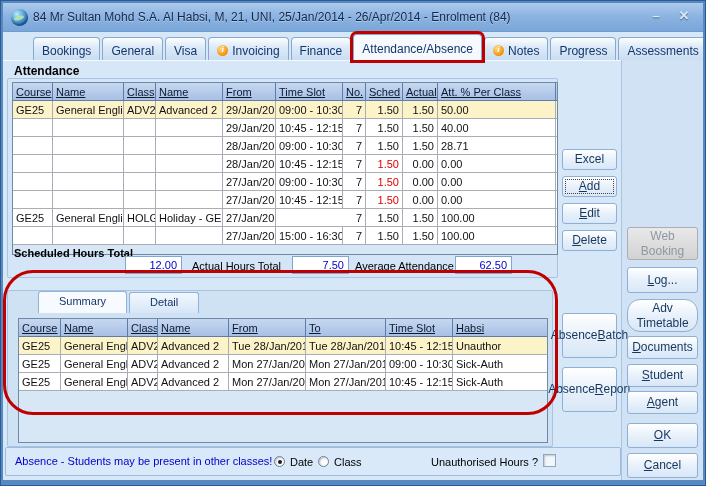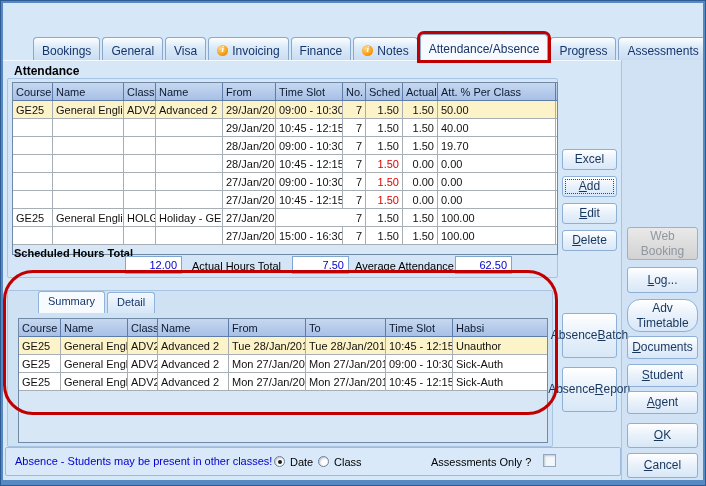--- a/index.html
+++ b/index.html
@@ -42,34 +42,34 @@
   .right-panel { position:absolute; left:618px; top:57px; width:82px; height:420px;
     background:#d0e2f4; border-left:1px solid #aac4e0; }
   
   .groupbox { position:absolute; border:1px solid #a9c4e2; background:#d3e5f6; border-radius:2px; }
   .lbl { position:absolute; font-size:12px; font-weight:bold; color:#000; white-space:nowrap; z-index:3; }
   
   .grid { position:absolute; background:#d8e7f6; border:1px solid #708aa5; overflow:hidden; font-size:11px; }
   .g-hdr { display:flex; height:18px; background:linear-gradient(180deg,#c6d8f0,#a8c0e6);
     border-bottom:1px solid #5e7ca8; }
   .g-hc { border-right:1px solid #5e7ca8; padding:3px 0 0 3px; color:#0c1a30;
-    white-space:nowrap; overflow:hidden; flex:none; }
+    white-space:nowrap; overflow:hidden; flex:none;text-decoration:underline; }
   .g-row { display:flex; height:18px; background:#fff; border-bottom:1px solid #a8aeb6; }
   .g-row.sel { background:#fdf3c9; }
   .g-c { border-right:1px solid #a8aeb6; padding:3px 3px 0 3px; white-space:nowrap;
     overflow:hidden; color:#111; flex:none; }
   .g-c.r { text-align:right; }
   .g-c.red { color:#e00000; }
   
   .tot-lbl { position:absolute; font-size:11px; color:#000; white-space:nowrap; }
   .valbox { position:absolute; height:18px; background:#fff; border:1px solid #7fa8d0;
     color:#0000cd; font-size:11px; text-align:right; padding:2px 4px 0 2px; }
   
   .stabs { position:absolute; display:flex; gap:2px; align-items:flex-end; z-index:4; }
-  .stab { height:21px; padding:3px 9px 0; border:1px solid #8fb3da; border-bottom:none;
+  .stab { height:21px; padding:3px 20px 0; border:1px solid #8fb3da; border-bottom:none;
     border-radius:3px 3px 0 0; background:linear-gradient(180deg,#f3f8fe,#d5e6f7);
     color:#16356b; font-size:11px; }
   .stab.active { background:#f7fbff; height:22px; }
   
   .btn { position:absolute; border:1px solid #8fb0d6; border-radius:3px;
     background:linear-gradient(180deg,#ffffff,#eaf2fb 45%,#d8e7f7);
     color:#17365d; font-size:12px; display:flex; align-items:center; justify-content:center;
     text-align:center; line-height:1.2; cursor:default; }
   .btn.focus { outline:1px dotted #444; outline-offset:-4px; }
   .btn.disabled { background:linear-gradient(180deg,#e9e9e9,#d2d2d2); color:#8f979f; border-color:#aaadb3; }
@@ -87,44 +87,50 @@
   
   .red-oval { position:absolute; left:0px; top:267px; width:555px; height:145px;
     border:3px solid #c00000; border-radius:30px; z-index:50; pointer-events:none; }
   u { text-decoration:underline; }
 </style>
 </head>
 <body>
 
 <div class="window">
 
+  <div class="titlebar">
+    <span class="app-icon"></span>
+    <span class="title-text">84 Mr Sultan Mohd S.A. Al Habsi, M, 21, UNI, 25/Jan/2014 - 26/Apr/2014 - Enrolment (84)</span>
+    <span class="win-btn win-min">–</span>
+    <span class="win-btn win-close">✕</span>
+  </div>
 
   <div id="main-tabs">
       <div class="tab">
         <span>Bookings</span>
       </div>
       <div class="tab">
         <span>General</span>
       </div>
       <div class="tab">
         <span>Visa</span>
       </div>
       <div class="tab">
         <span class="tab-icon"></span>
         <span>Invoicing</span>
       </div>
       <div class="tab">
         <span>Finance</span>
       </div>
+      <div class="tab active">
+        <span>Attendance/Absence</span>
+      </div>
       <div class="tab">
         <span class="tab-icon"></span>
         <span>Notes</span>
-      </div>
-      <div class="tab active">
-        <span>Attendance/Absence</span>
       </div>
       <div class="tab">
         <span>Progress</span>
       </div>
       <div class="tab">
         <span>Assessments</span>
       </div>
     </div>
   <div class="content-edge"></div>
 
@@ -172,21 +178,21 @@
       <div class="g-row">
         <div class="g-c" style="width: 40px;"></div>
         <div class="g-c" style="width: 71px;"></div>
         <div class="g-c" style="width: 32px;"></div>
         <div class="g-c" style="width: 67px;"></div>
         <div class="g-c" style="width: 53px;">28/Jan/20</div>
         <div class="g-c" style="width: 67px;">09:00 - 10:30</div>
         <div class="g-c r" style="width: 23px;">7</div>
         <div class="g-c r" style="width: 37px;">1.50</div>
         <div class="g-c r" style="width: 35px;">1.50</div>
-        <div class="g-c" style="width: 118px;">19.70</div>
+        <div class="g-c" style="width: 118px;">28.71</div>
       </div>
       <div class="g-row">
         <div class="g-c" style="width: 40px;"></div>
         <div class="g-c" style="width: 71px;"></div>
         <div class="g-c" style="width: 32px;"></div>
         <div class="g-c" style="width: 67px;"></div>
         <div class="g-c" style="width: 53px;">28/Jan/20</div>
         <div class="g-c" style="width: 67px;">10:45 - 12:15</div>
         <div class="g-c r" style="width: 23px;">7</div>
         <div class="g-c r red" style="width: 37px;">1.50</div>
@@ -315,17 +321,17 @@
   <div class="btn" style="left:624px; top:388px; width:71px; height:23px;"><u>A</u>gent</div>
   <div class="btn" style="left:624px; top:420px; width:71px; height:25px;"><u>O</u>K</div>
   <div class="btn" style="left:624px; top:450px; width:71px; height:25px;"><u>C</u>ancel</div>
 
   <div class="bottom-strip">
     <span class="note">Absence - Students may be present in other classes!</span>
     <span class="radio sel" style="left:268px; top:8px;"></span>
     <span class="opt-lbl" style="left:284px; top:8px;">Date</span>
     <span class="radio" style="left:312px; top:8px;"></span>
     <span class="opt-lbl" style="left:328px; top:8px;">Class</span>
-    <span class="opt-lbl" style="left:425px; top:8px;">Assessments Only ?</span>
+    <span class="opt-lbl" style="left:425px; top:8px;">Unauthorised Hours ?</span>
     <span class="chk" style="left:537px; top:6px;"></span>
   </div>
 
 </div>
 
 </body></html>

